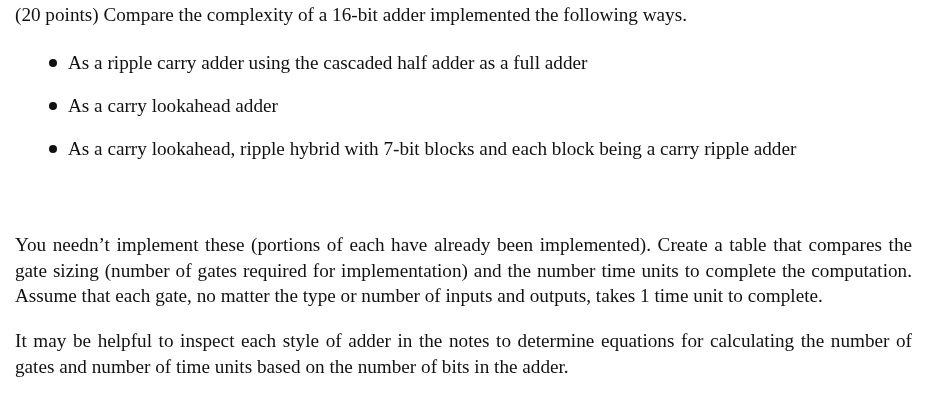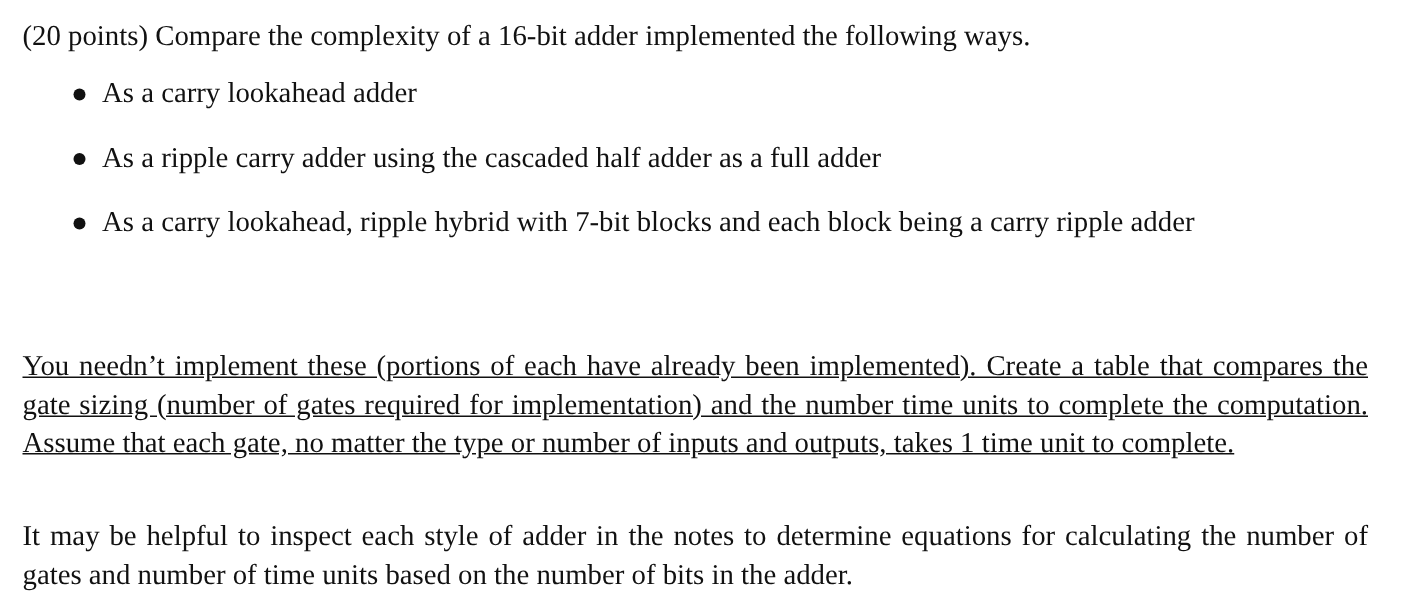--- a/index.html
+++ b/index.html
@@ -20,21 +20,21 @@
       left: 15px;
       top: 0;
       width: 915px;
       font-family: "Liberation Serif", "DejaVu Serif", serif;
       font-size: 19.2px;
       line-height: 25.6px;
     }
     .intro {
       position: absolute;
       left: 0;
-      top: 12px;
+      top: 2px;
       white-space: nowrap;
     }
     .bullets {
       position: absolute;
       left: 0;
       top: 50px;
       margin: 0;
       padding: 0;
       list-style: none;
     }
@@ -53,37 +53,37 @@
       border-radius: 50%;
       background: #111111;
     }
     .para {
       position: absolute;
       left: 0;
       width: 897px;
       text-align: justify;
       margin: 0;
     }
-    .para1 { top: 232px; text-decoration: underline; }
-    .para2 { top: 345px; }
+    .para1 { top: 232px; }
+    .para2 { top: 328px; }
   </style>
 </head>
 <body>
 
 <div class="page">
   <div class="intro">(20 points) Compare the complexity of a 16-bit adder implemented the following ways.</div>
 
   <ul class="bullets">
     <li class="bullet-item">
       <span class="bullet-dot"></span>
-      <span>As a carry lookahead adder</span>
+      <span>As a ripple carry adder using the cascaded half adder as a full adder</span>
     </li>
     <li class="bullet-item">
       <span class="bullet-dot"></span>
-      <span>As a ripple carry adder using the cascaded half adder as a full adder</span>
+      <span>As a carry lookahead adder</span>
     </li>
     <li class="bullet-item">
       <span class="bullet-dot"></span>
       <span>As a carry lookahead, ripple hybrid with 7-bit blocks and each block being a carry ripple adder</span>
     </li>
   </ul>
 
   <p class="para para1">You needn’t implement these (portions of each have already been implemented). Create a table that compares the gate sizing (number of gates required for implementation) and the number time units to complete the computation. Assume that each gate, no matter the type or number of inputs and outputs, takes 1 time unit to complete.</p>
   <p class="para para2">It may be helpful to inspect each style of adder in the notes to determine equations for calculating the number of gates and number of time units based on the number of bits in the adder.</p>
 </div>

